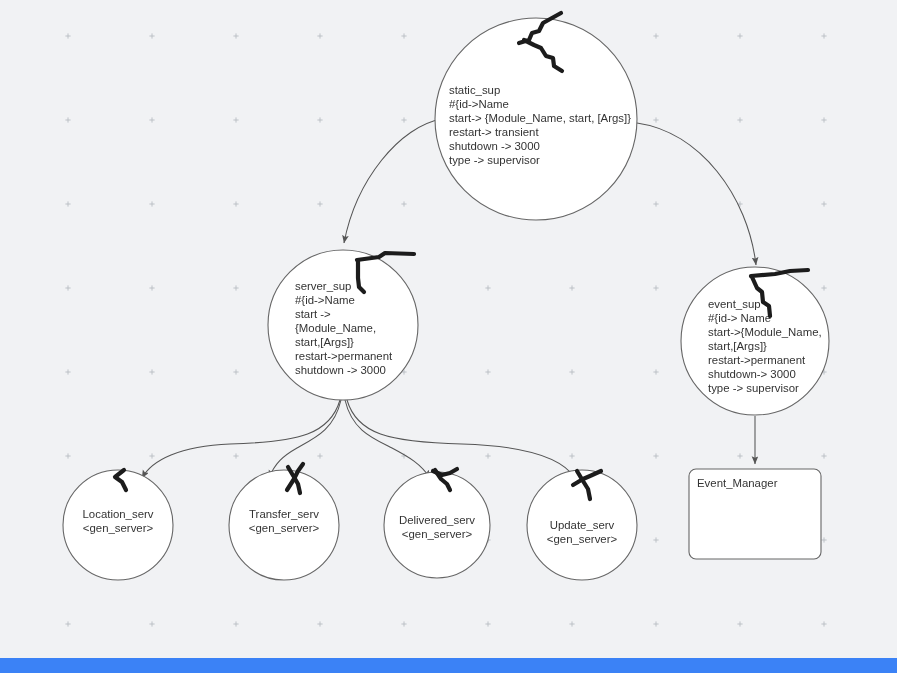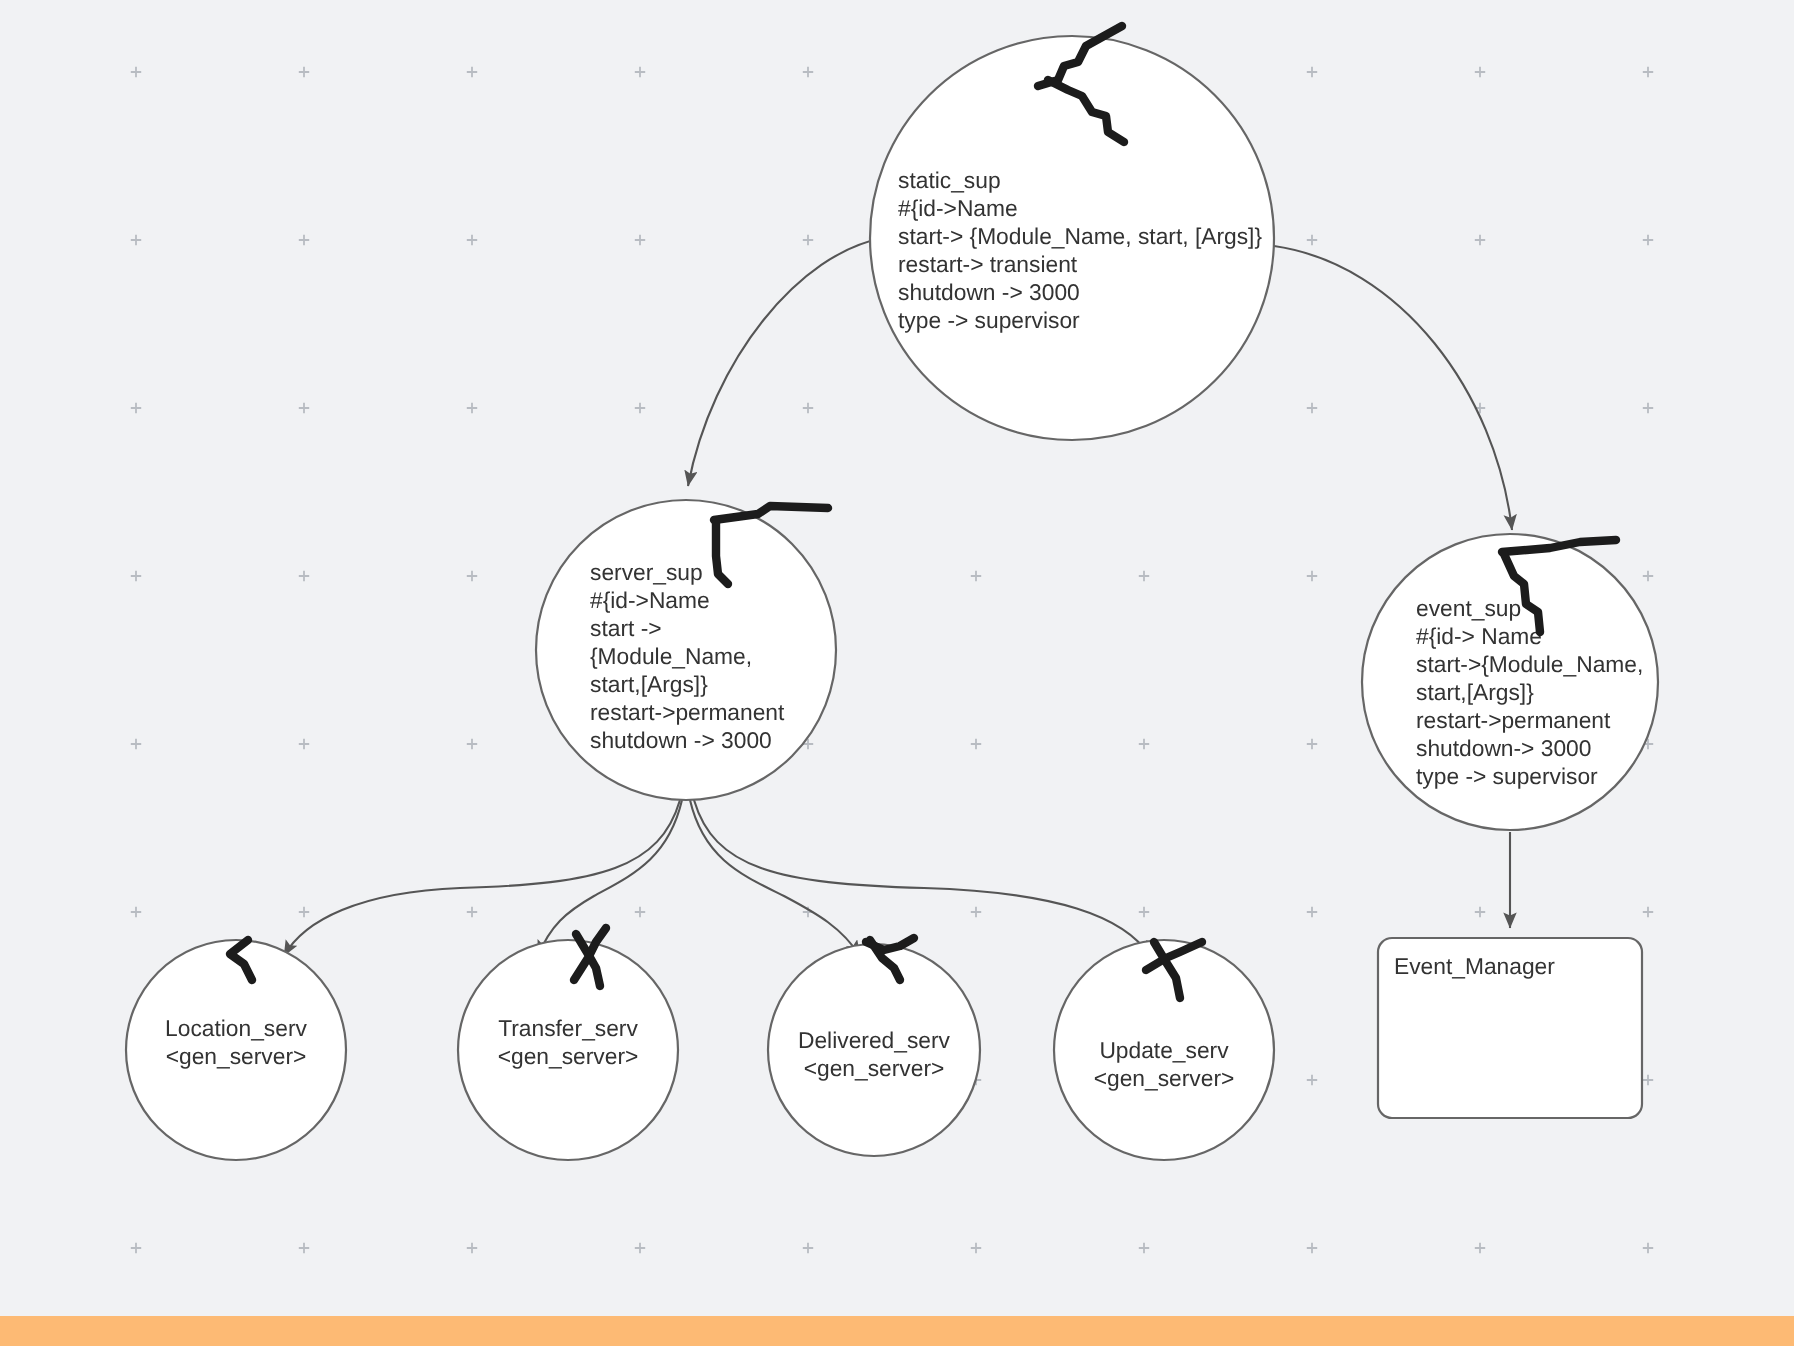--- a/index.html
+++ b/index.html
@@ -9,21 +9,21 @@
     background: #ffffff;
   }
   body {
     font-family: "Liberation Sans", sans-serif;
   }
   #canvas-root {
     position: relative;
     width: 897px;
     height: 673px;
     overflow: hidden;
-    background: #fdba74;
+    background: #3b82f6;
   }
   #grid-surface {
     position: absolute;
     left: 0;
     top: 0;
     width: 897px;
     height: 658px;
     background-color: #f1f2f4;
   }
   #diagram-svg {

